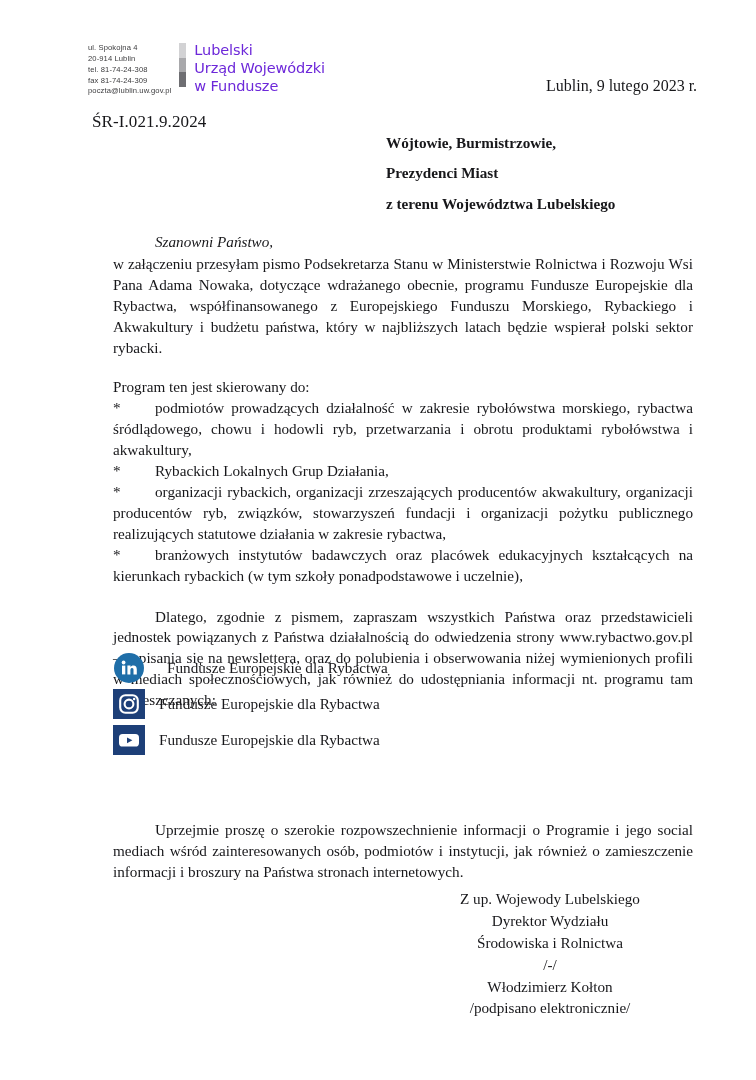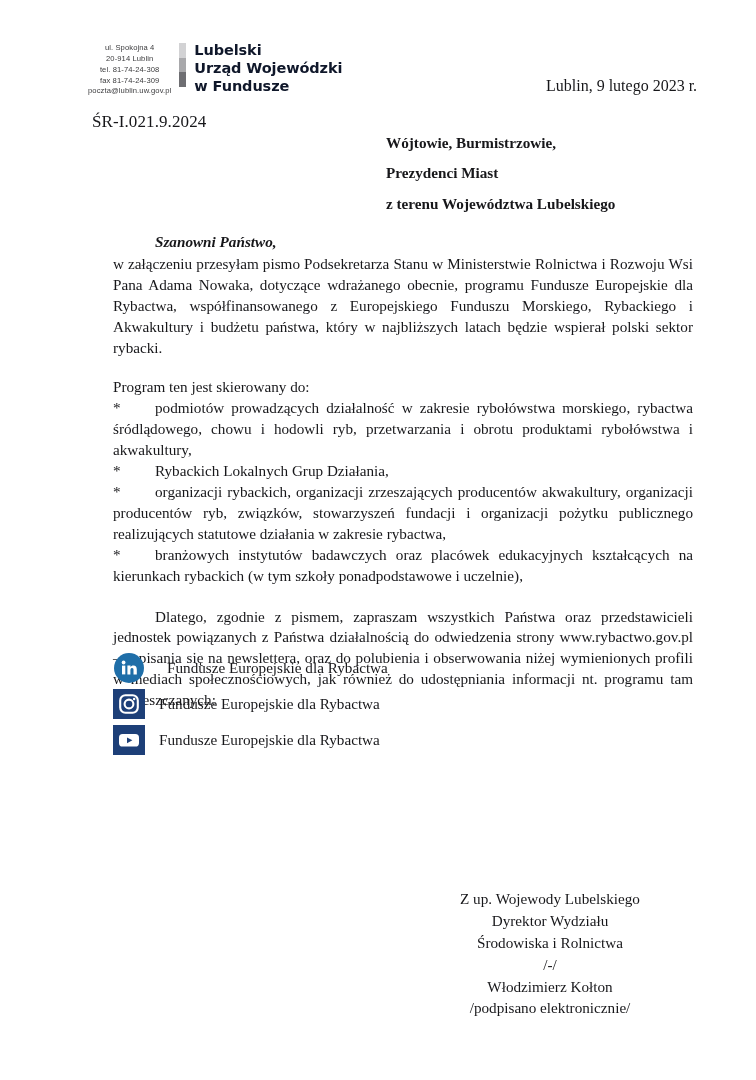--- a/index.html
+++ b/index.html
@@ -25,21 +25,21 @@
 
   
   .letterhead {
     position: absolute;
     left: 88px;
     top: 42px;
     display: flex;
     align-items: flex-start;
   }
   .lh-contact {
-    text-align: center;
+    text-align: left;
     font-family: "Liberation Sans", "DejaVu Sans", sans-serif;
     font-size: 7.6px;
     line-height: 1.43;
     color: #3b3b3d;
     padding-top: 1px;
     letter-spacing: 0.1px;
   }
   .lh-contact div { white-space: nowrap; }
 
   .lh-bar {
@@ -49,24 +49,24 @@
     flex-direction: column;
     height: 44px;
   }
   .lh-bar span { display: block; flex: 1; }
   .lh-bar span:nth-child(1) { background: #d2d2d4; }
   .lh-bar span:nth-child(2) { background: #a8a8ab; }
   .lh-bar span:nth-child(3) { background: #6e6e72; }
 
   .lh-name {
     font-family: "DejaVu Sans", "Liberation Sans", sans-serif;
-    font-weight: 700;
+    font-weight: 400;
     font-size: 14.5px;
     line-height: 1.24;
-    color: #0f172a;
+    color: #6d28d9;
     letter-spacing: -0.1px;
     white-space: nowrap;
   }
 
   
   .ref-no {
     position: absolute;
     left: 92px;
     top: 112px;
     font-size: 17px;
@@ -99,21 +99,20 @@
     left: 113px;
     top: 232px;
     width: 580px;
     font-size: 15.2px;
     line-height: 1.38;
   }
   .salutation {
     font-style: italic;
     text-indent: 42px;
     margin-bottom: 1px;
-    font-weight: bold;
   }
   p.just {
     margin: 0;
     text-align: justify;
     text-justify: inter-word;
   }
   p.indent { text-indent: 42px; }
   .gap-sm { height: 18px; }
   .gap-md { height: 20px; }
 
@@ -286,20 +285,23 @@
           <svg width="26" height="26" viewBox="0 0 26 26" aria-hidden="true">
             <rect x="3.0" y="7.0" width="20" height="12.5" rx="3.6" ry="3.6" fill="#ffffff"></rect>
             <path d="M11.0 10.4l5.4 2.9-5.4 2.9z" fill="#1d3f78"></path>
           </svg>
         </div>
       </div>
       <div class="label">Fundusze Europejskie dla Rybactwa</div>
     </div>
   </div>
 
+  <div class="closing">
+    <p class="just indent">Uprzejmie proszę o szerokie rozpowszechnienie informacji o Programie i jego social mediach wśród zainteresowanych osób, podmiotów i instytucji, jak również o zamieszczenie informacji i broszury na Państwa stronach internetowych.</p>
+  </div>
 
   <div class="signature">
     <div>Z up. Wojewody Lubelskiego</div>
     <div>Dyrektor Wydziału</div>
     <div>Środowiska i Rolnictwa</div>
     <div>/-/</div>
     <div>Włodzimierz Kołton</div>
     <div>/podpisano elektronicznie/</div>
   </div>
 

